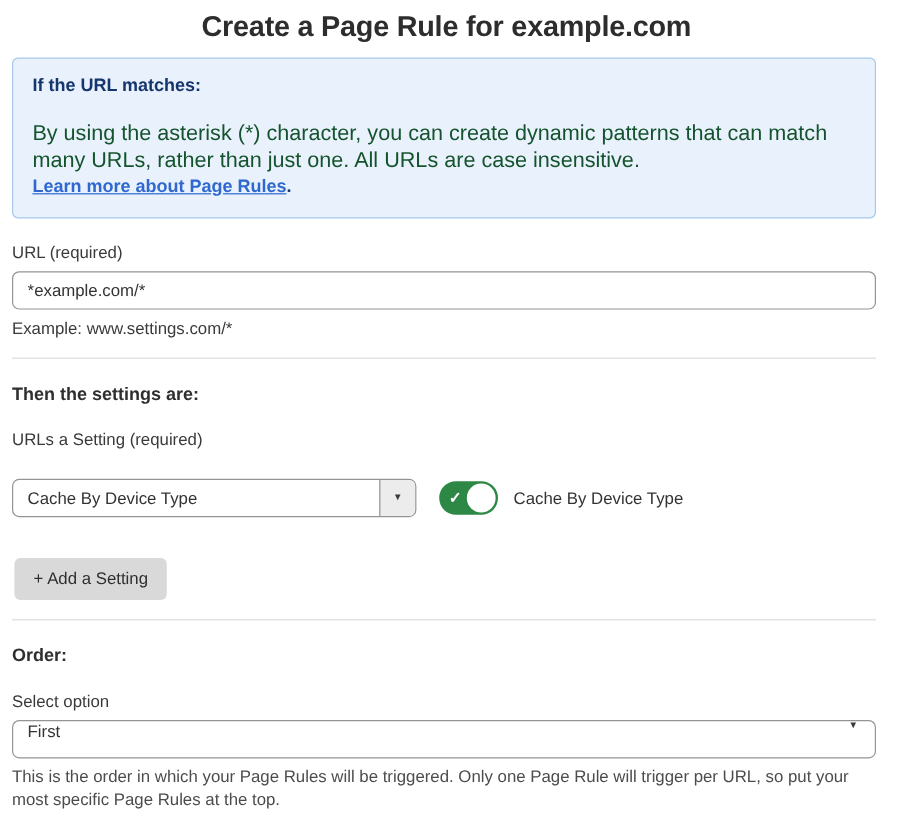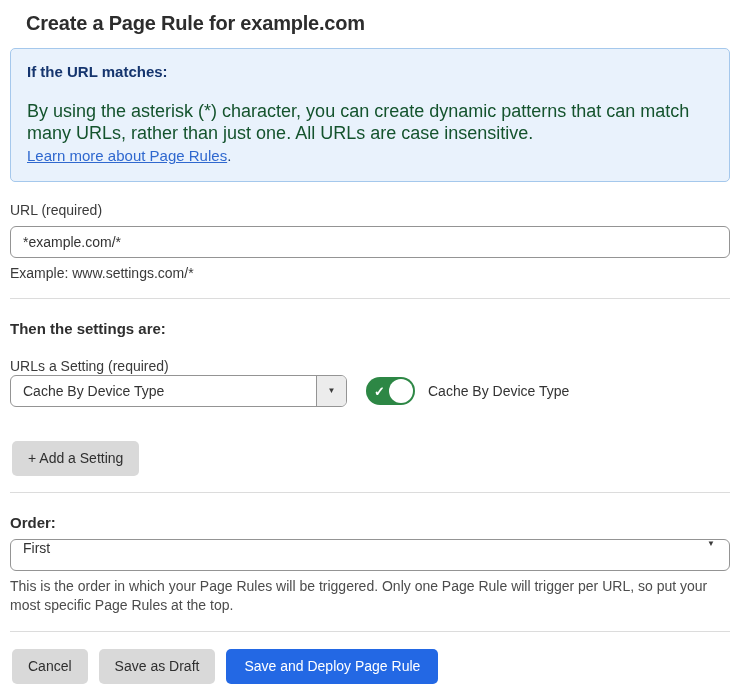--- a/index.html
+++ b/index.html
@@ -7,26 +7,27 @@
   body {
     font-family: "Liberation Sans", sans-serif;
     color: #333333;
     width: 750px;
     height: 688px;
     overflow: hidden;
   }
   .page { padding: 8px 20px 0 10px; width: 750px; }
 
   .page-title {
-    font-size: 20px;
+    font-size: 24px;
     font-weight: bold;
     color: #2d2d2d;
-    margin: 2px 0 0 16px;
+    margin: 2px 0 0 4px;
     line-height: 26px;
     letter-spacing: -0.2px;
+    text-align: center;
   }
 
   .info-box {
     margin-top: 12px;
     background: #e9f2fc;
     border: 1px solid #a5c8ec;
     border-radius: 5px;
     padding: 12px 16px 14px 16px;
   }
   .info-heading {
@@ -35,21 +36,21 @@
     color: #15356e;
     line-height: 21px;
   }
   .info-body {
     font-size: 18px;
     color: #14532d;
     line-height: 22px;
     margin-top: 18px;
     max-width: 695px;
   }
-  .info-link-line { font-size: 15px; line-height: 22px; margin-top: 1px; color: #1f3e74; }
+  .info-link-line { font-size: 15px; line-height: 22px; margin-top: 1px; color: #1f3e74; font-weight: bold; }
   .info-link { color: #2f68cf; text-decoration: underline; cursor: pointer; }
 
   .field-label {
     display: block;
     font-size: 14px;
     color: #3a3a3a;
     margin-top: 20px;
     line-height: 17px;
   }
   .text-input {
@@ -71,21 +72,21 @@
   .divider { border: none; border-top: 1px solid #dcdcdc; margin: 16px 0 0 0; }
 
   .section-heading {
     font-size: 15px;
     font-weight: bold;
     color: #2f2f2f;
     margin-top: 20px;
     line-height: 19px;
   }
 
-  .setting-row { display: flex; align-items: center; margin-top: 0; }
+  .setting-row { display: flex; align-items: center; margin-top: 24px; }
   .dropdown {
     width: 337px;
     height: 32px;
     border: 1px solid #949494;
     border-radius: 6px;
     background: #ffffff;
     display: flex;
     align-items: center;
     overflow: hidden;
     cursor: pointer;
@@ -211,20 +212,21 @@
   </div>
 
   <div class="add-btn-wrap">
     <button class="btn gray">+ Add a Setting</button>
   </div>
 
   <hr class="divider">
 
   <div class="section-heading">Order:</div>
 
+  <label class="field-label">Select option</label>
 
   <div class="select-full">
     <span class="select-value">First</span>
     <span class="arrow">▼</span>
   </div>
 
   <div class="order-helper">This is the order in which your Page Rules will be triggered. Only one Page Rule will trigger per URL, so put your most specific Page Rules at the top.</div>
 
   <hr class="divider">
 

